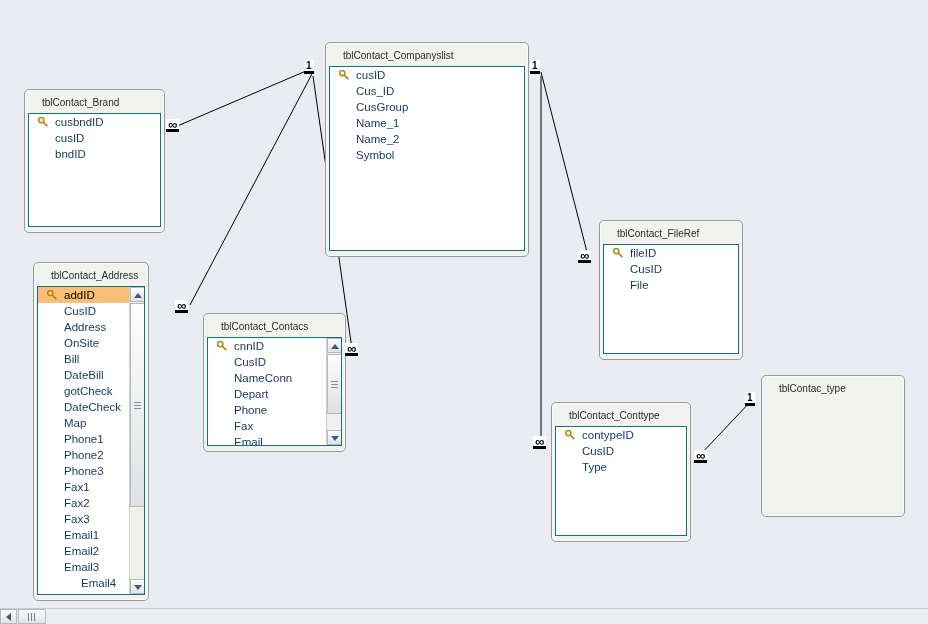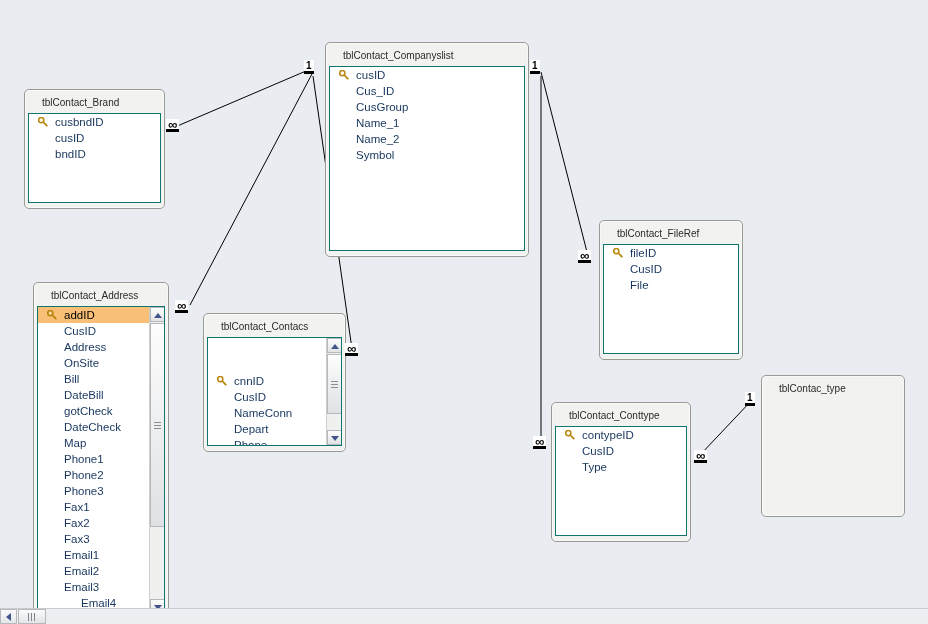--- a/index.html
+++ b/index.html
@@ -221,21 +221,21 @@
     <svg id="wires" viewBox="0 0 928 608" preserveAspectRatio="none">
         <path d="M 175,127 L 313,68" stroke="#000000" stroke-width="1" fill="none"></path>
         <path d="M 190,305 L 313,72" stroke="#000000" stroke-width="1" fill="none"></path>
         <path d="M 352,349 L 313,76" stroke="#000000" stroke-width="1" fill="none"></path>
         <path d="M 541,72 L 588,256" stroke="#000000" stroke-width="1" fill="none"></path>
         <path d="M 541,76 L 541,440" stroke="#000000" stroke-width="1" fill="none"></path>
         <path d="M 700,455 L 752,400" stroke="#000000" stroke-width="1" fill="none"></path>
       </svg>
 
     <div id="tables-layer">
-        <div class="tbl" style="left: 24px; top: 89px; width: 141px; height: 120px;">
+        <div class="tbl" style="left: 24px; top: 89px; width: 141px; height: 144px;">
           <div class="tbl-title">tblContact_Brand</div>
           <div class="tbl-body">
             <ul class="fields">
               <li class="pk"><svg class="keyicon" viewBox="0 0 11 11">
                   <circle cx="3.3" cy="3.1" r="2.6" fill="none" stroke="#b8860b" stroke-width="1.5"></circle>
                   <circle cx="3.3" cy="3.1" r="0.8" fill="#fff8d8"></circle>
                   <path d="M4.8 4.6 L9.4 9.2" stroke="#b8860b" stroke-width="1.6" fill="none"></path>
                   <path d="M7.2 8.2 L8.4 7.0" stroke="#b8860b" stroke-width="1.4" fill="none"></path>
                 </svg><span>cusbndID</span></li>
               <li><span>cusID</span></li>
@@ -254,21 +254,21 @@
                   <path d="M7.2 8.2 L8.4 7.0" stroke="#b8860b" stroke-width="1.4" fill="none"></path>
                 </svg><span>cusID</span></li>
               <li><span>Cus_ID</span></li>
               <li><span>CusGroup</span></li>
               <li><span>Name_1</span></li>
               <li><span>Name_2</span></li>
               <li><span>Symbol</span></li>
             </ul>
           </div>
         </div>
-        <div class="tbl" style="left: 33px; top: 282px; width: 136px; height: 339px;">
+        <div class="tbl" style="left: 33px; top: 262px; width: 116px; height: 339px;">
           <div class="tbl-title">tblContact_Address</div>
           <div class="tbl-body">
             <ul class="fields">
               <li class="pk sel" style="padding-right: 18px;"><svg class="keyicon" viewBox="0 0 11 11">
                   <circle cx="3.3" cy="3.1" r="2.6" fill="none" stroke="#b8860b" stroke-width="1.5"></circle>
                   <circle cx="3.3" cy="3.1" r="0.8" fill="#fff8d8"></circle>
                   <path d="M4.8 4.6 L9.4 9.2" stroke="#b8860b" stroke-width="1.6" fill="none"></path>
                   <path d="M7.2 8.2 L8.4 7.0" stroke="#b8860b" stroke-width="1.4" fill="none"></path>
                 </svg><span>addID</span></li>
               <li style="padding-right: 18px;"><span>CusID</span></li>
@@ -300,21 +300,21 @@
               <div class="vs-thumb" style="top:16px;height:204px">
                 <span class="vs-grip"></span>
               </div>
             </div>
           </div>
         </div>
         <div class="tbl" style="left: 203px; top: 313px; width: 143px; height: 139px;">
           <div class="tbl-title">tblContact_Contacs</div>
           <div class="tbl-body">
             <ul class="fields">
-              <li class="pk" style="padding-right: 18px; margin-top: 35px;"><svg class="keyicon" viewBox="0 0 11 11">
+              <li class="pk" style="padding-right: 18px;"><svg class="keyicon" viewBox="0 0 11 11">
                   <circle cx="3.3" cy="3.1" r="2.6" fill="none" stroke="#b8860b" stroke-width="1.5"></circle>
                   <circle cx="3.3" cy="3.1" r="0.8" fill="#fff8d8"></circle>
                   <path d="M4.8 4.6 L9.4 9.2" stroke="#b8860b" stroke-width="1.6" fill="none"></path>
                   <path d="M7.2 8.2 L8.4 7.0" stroke="#b8860b" stroke-width="1.4" fill="none"></path>
                 </svg><span>cnnID</span></li>
               <li style="padding-right: 18px;"><span>CusID</span></li>
               <li style="padding-right: 18px;"><span>NameConn</span></li>
               <li style="padding-right: 18px;"><span>Depart</span></li>
               <li style="padding-right: 18px;"><span>Phone</span></li>
               <li style="padding-right: 18px;"><span>Fax</span></li>

